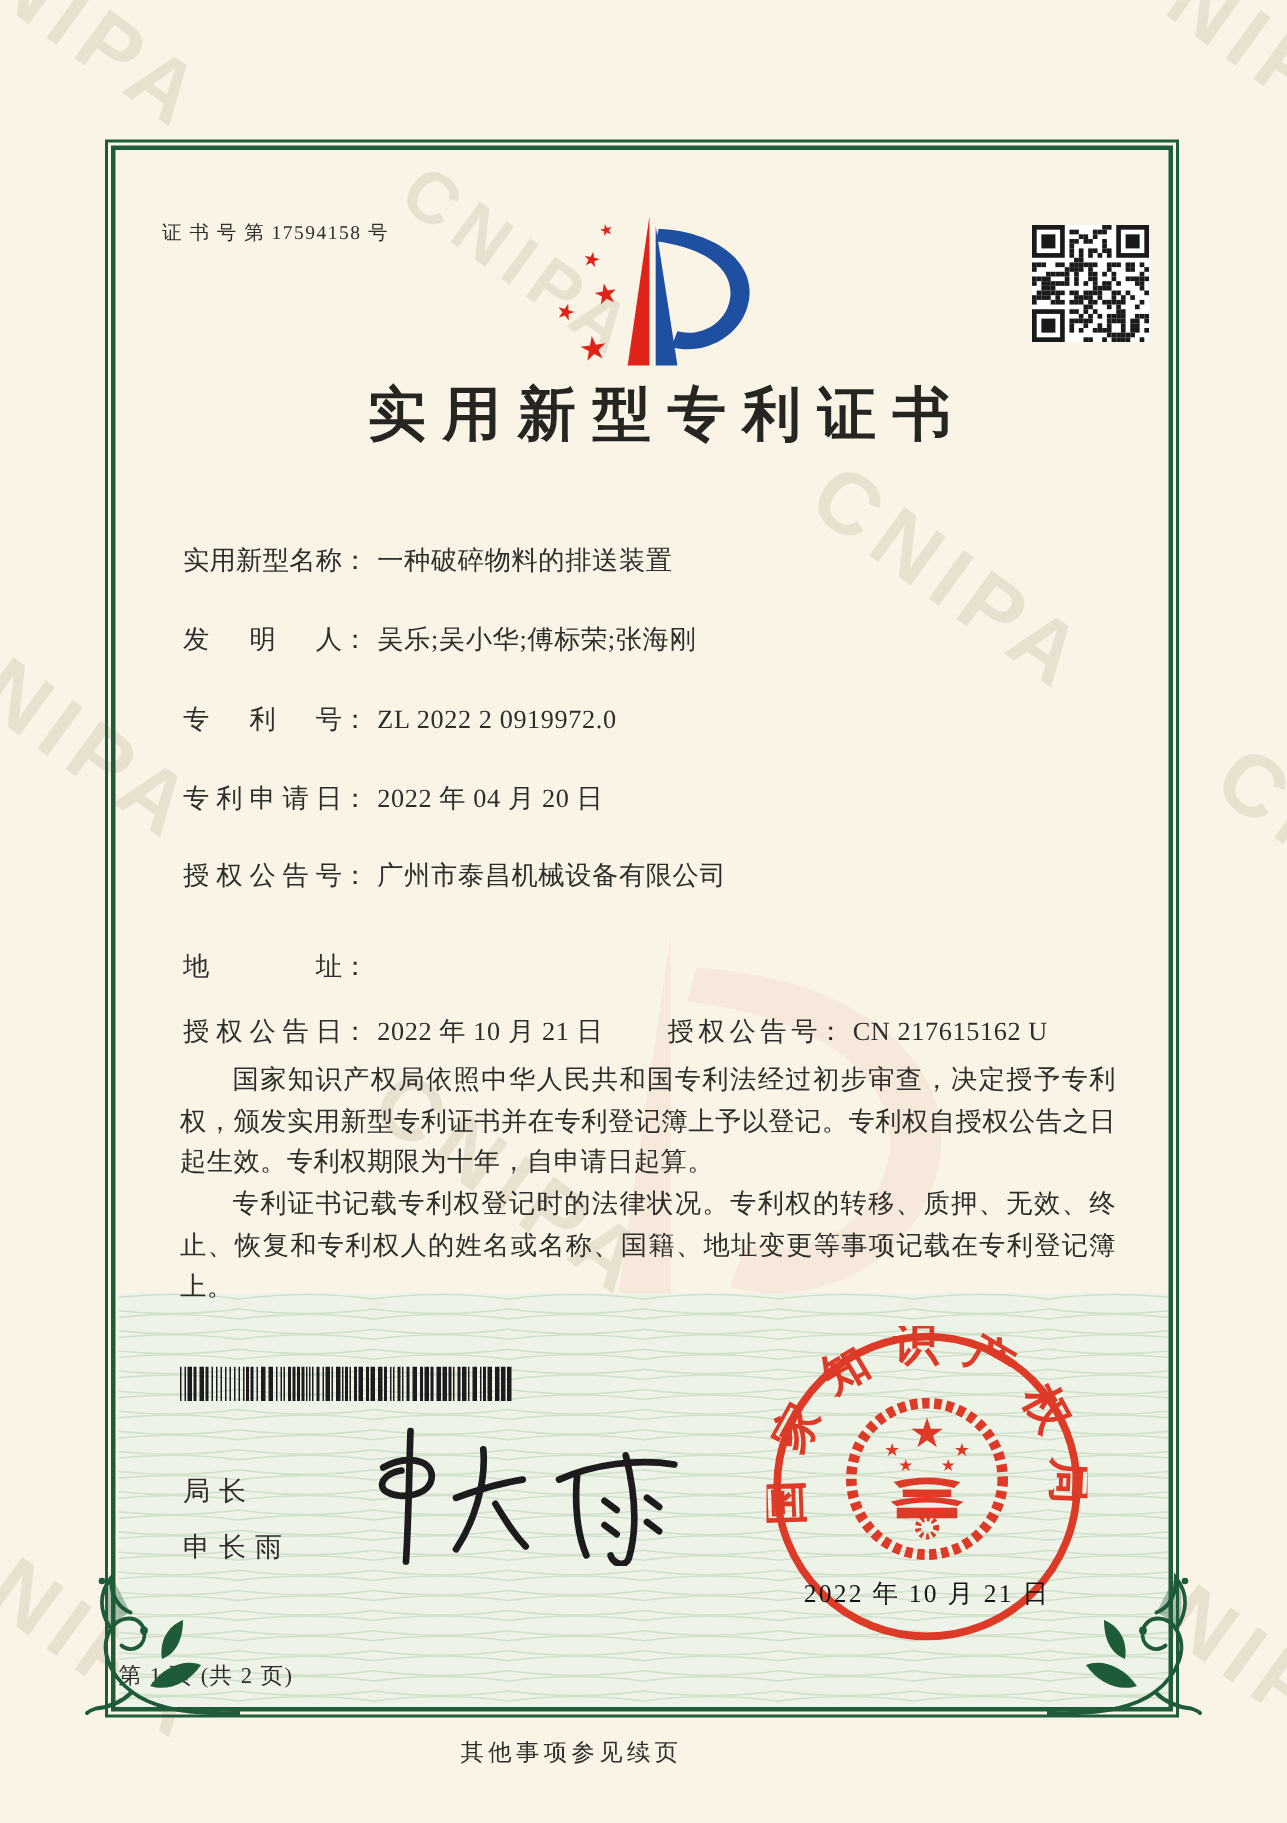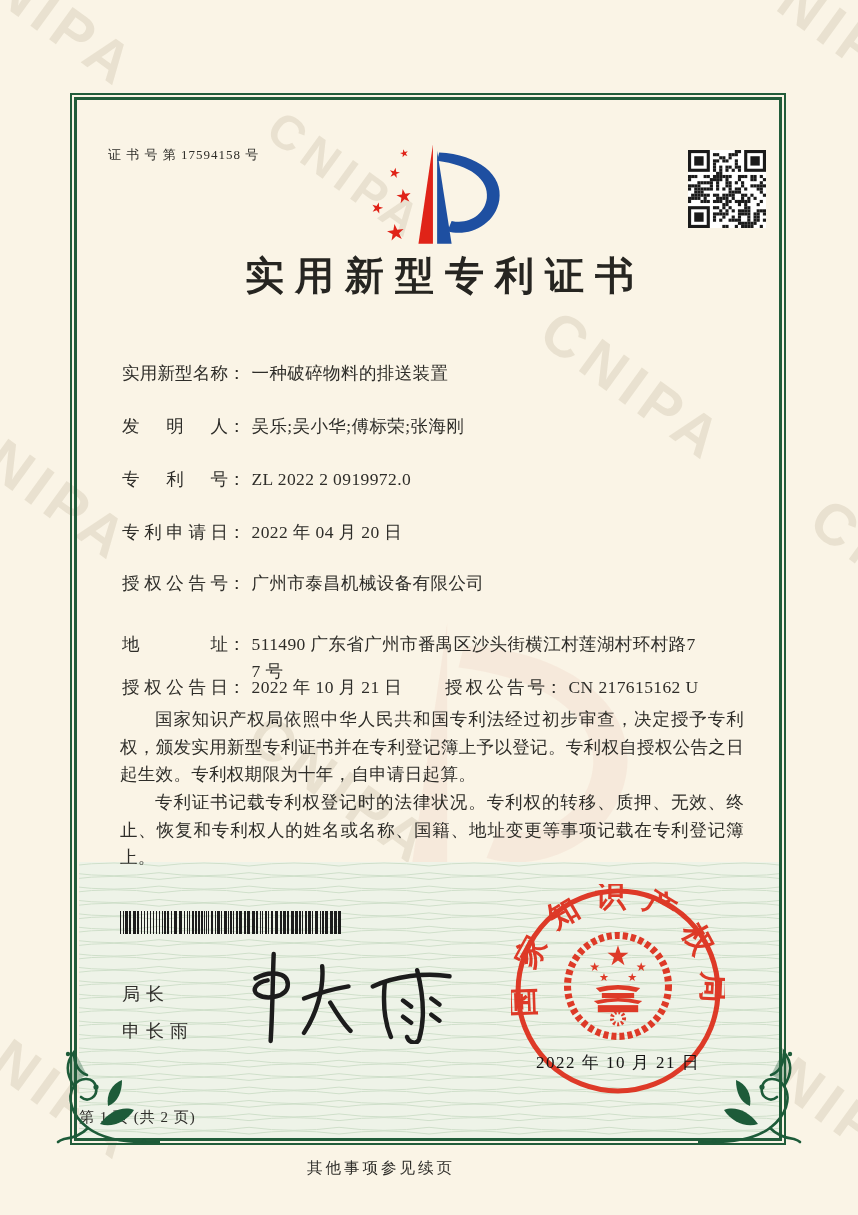--- a/index.html
+++ b/index.html
@@ -426,22 +426,20 @@
     <span class="fvalue">2022 年 04 月 20 日</span>
 </div>
 <div class="content frow" style="top:570px">
   <span class="flabel">授权公告号</span>
     <span class="fcolon">：</span>
     <span class="fvalue">广州市泰昌机械设备有限公司</span>
 </div>
 <div class="content frow" style="top:631px">
   <span class="flabel">地址</span>
     <span class="fcolon">：</span>
-    <span class="fvalue">511490 广东省广州市番禺区沙头街横江村莲湖村环村路7
-7 号</span>
 </div>
 <div class="content frow" style="top:674px;position:absolute">
   <span class="flabel">授权公告日</span>
     <span class="fcolon">：</span>
   <span class="fvalue" style="flex:0 0 auto">2022 年 10 月 21 日</span>
   <span style="position:absolute;left:323px;display:flex">
     <span class="flabel" style="width:100px;flex:0 0 100px">授权公告号</span>
       <span class="fcolon">：</span>
       <span class="fvalue">CN 217615162 U</span>
   </span>

